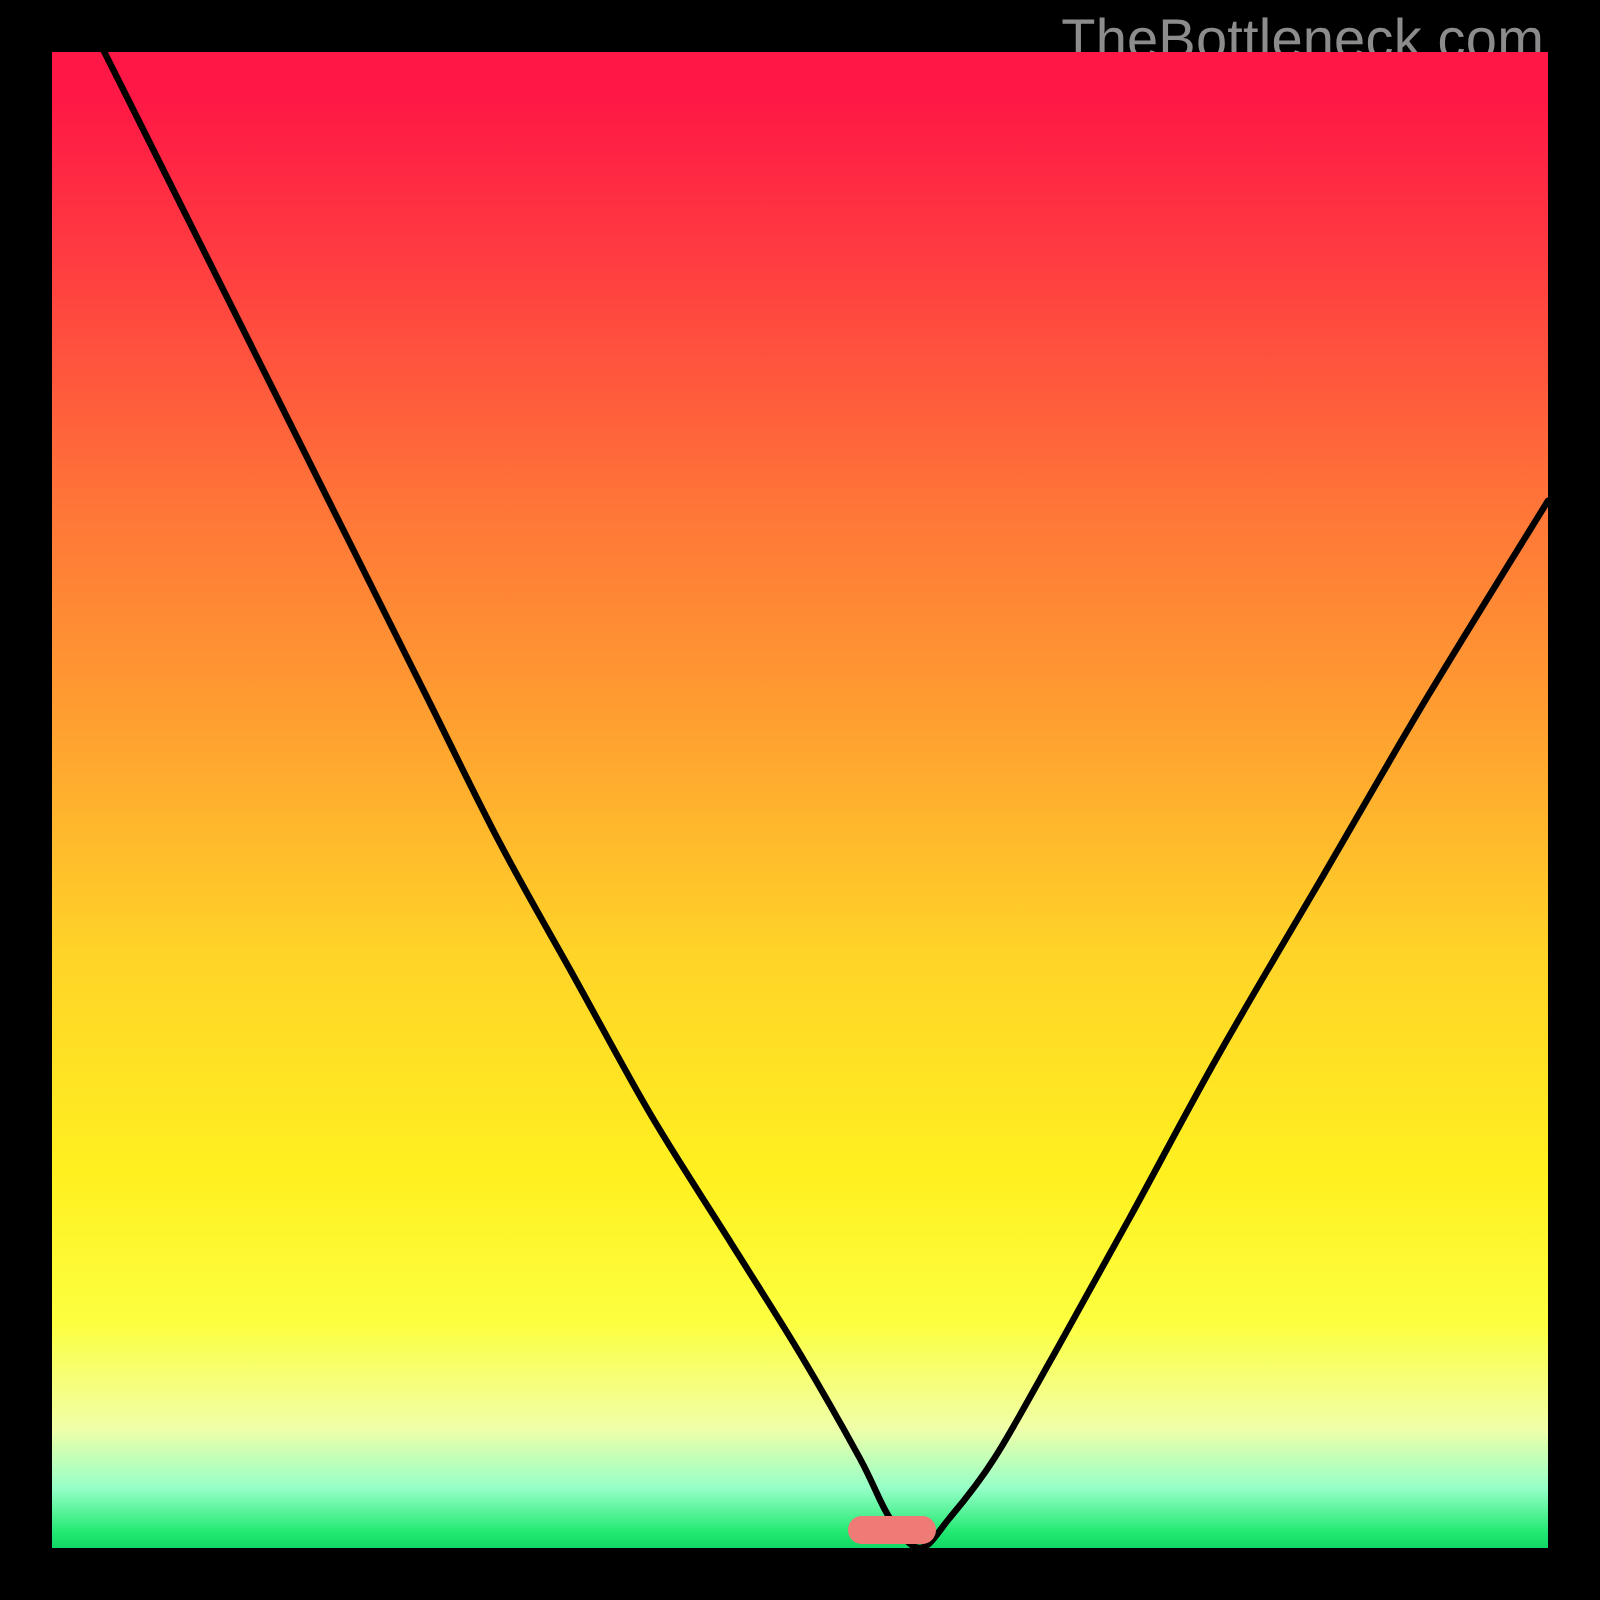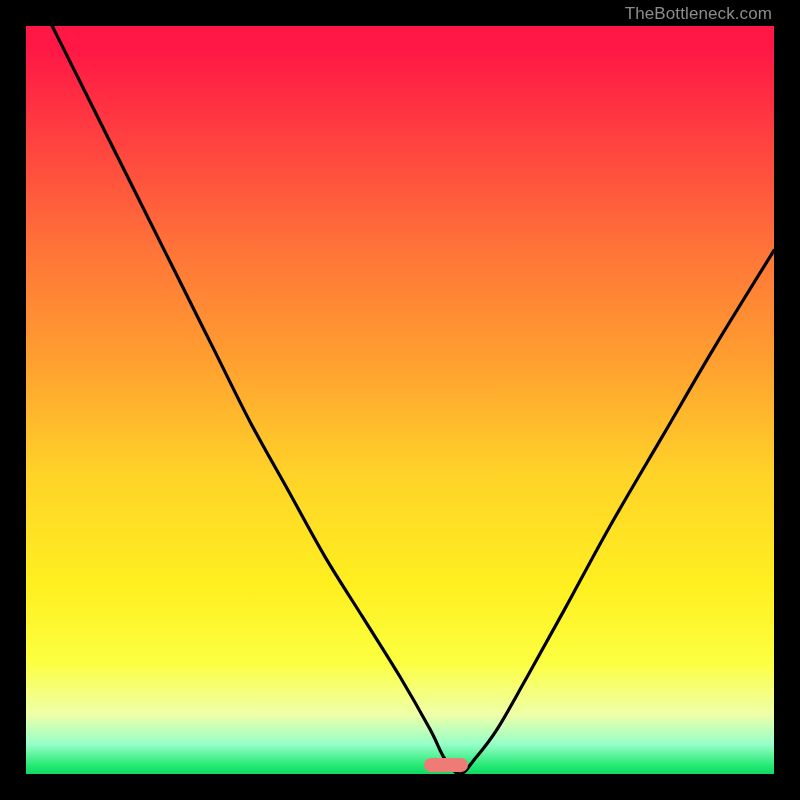--- a/index.html
+++ b/index.html
@@ -46,21 +46,21 @@
       #96ffc8 96%,
       #20e870 99%,
       #10d864 100%
     );
   }
   .watermark {
     position: absolute;
     top: 4px;
     right: 28px;
     color: #8c8c8c;
-    font-size: 17px;
+    font-size: 28px;
     font-weight: 500;
     letter-spacing: 0.1px;
   }
   svg.curve {
     position: absolute;
     top: 0;
     left: 0;
   }
   .pill {
     position: absolute;

